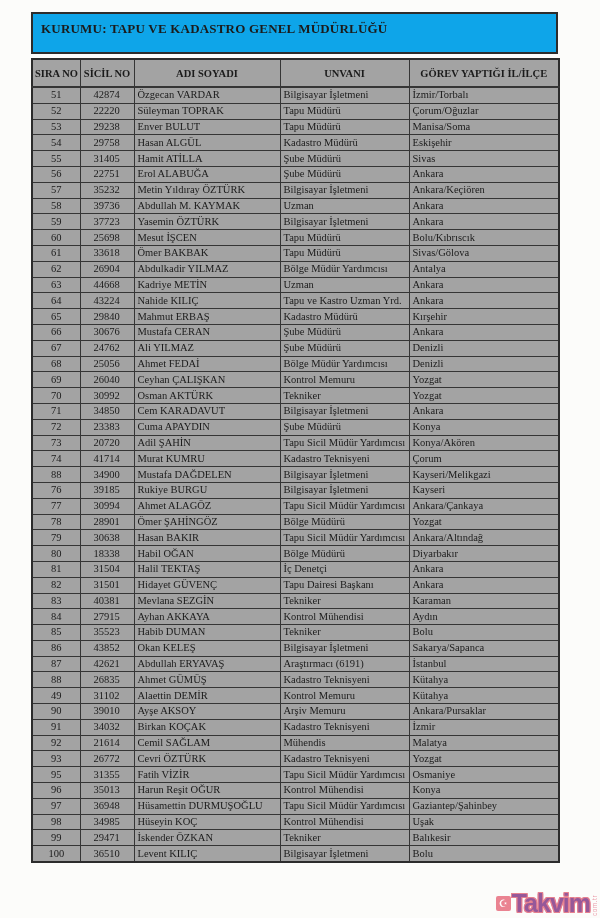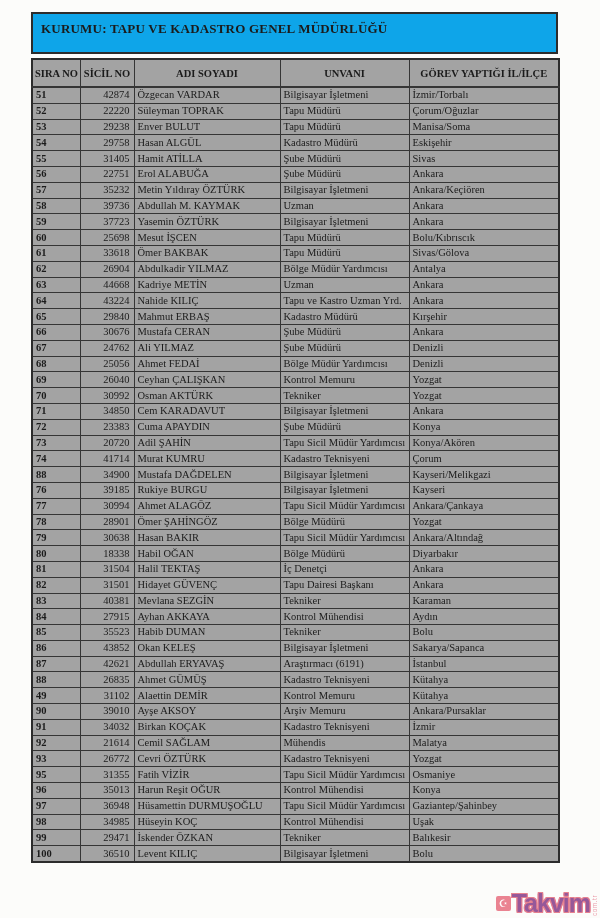--- a/index.html
+++ b/index.html
@@ -55,25 +55,25 @@
     padding: 0 2px;
     border-bottom-width: 2px;
   }
   table.personnel td {
     height: 14.8px;
     font-size: 10.5px;
     line-height: 14px;
     padding: 0 3px;
   }
   table.personnel td:nth-child(1) {
-    text-align: left;
-    font-weight: bold;
+    text-align: center;
+    font-weight: normal;
   }
   table.personnel td:nth-child(2) {
-    text-align: right;
+    text-align: center;
     padding-right: 4px;
   }
   table.personnel td:nth-child(3),
   table.personnel td:nth-child(4),
   table.personnel td:nth-child(5) {
     text-align: left;
   }
   .watermark {
     position: absolute;
     right: 2px;

